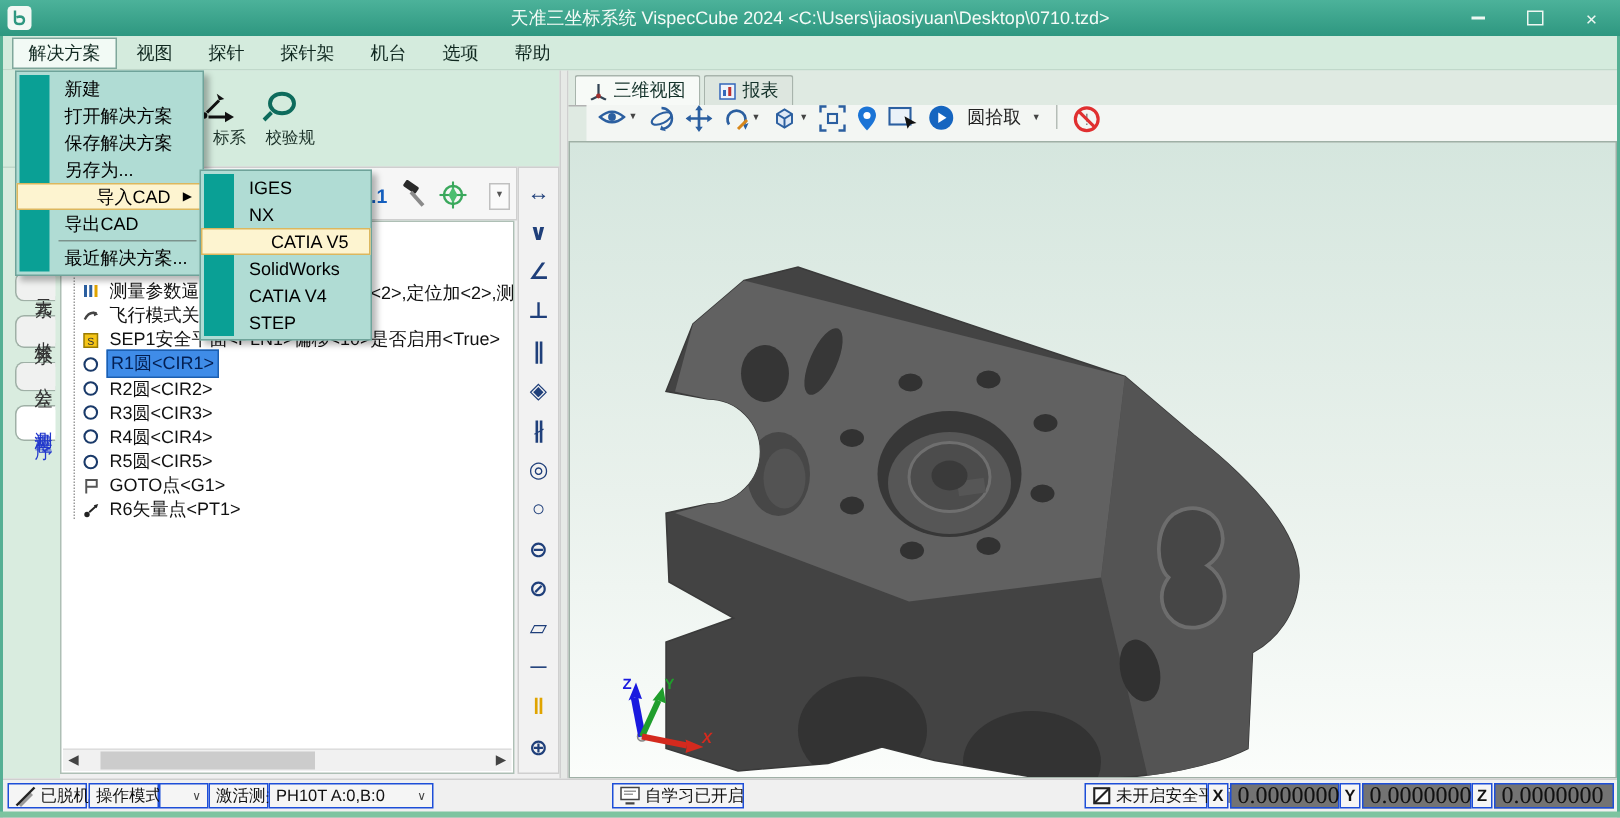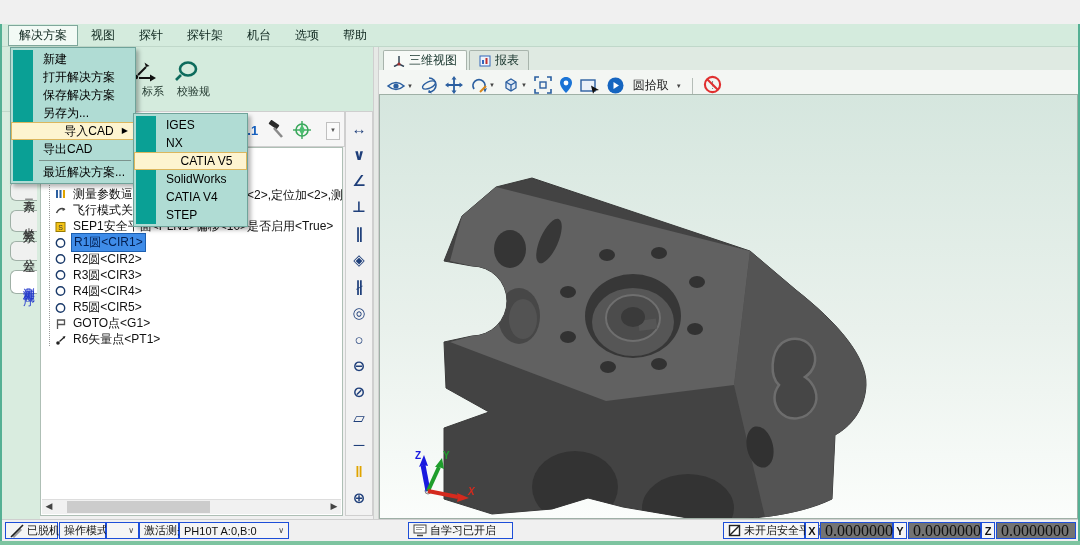--- a/index.html
+++ b/index.html
@@ -63,22 +63,22 @@
     border:1px solid #cfcfcf;box-sizing:border-box;display:flex;flex-direction:column;align-items:center;padding-top:3px;}
   .micon{height:26.4px;width:100%;display:flex;align-items:center;justify-content:center;font-size:15px;font-weight:bold;}
   .splitter{position:absolute;left:373px;top:47px;width:6px;height:472px;background:#e6e9e6;
     border-left:1px solid #cfcfcf;border-right:1px solid #cfcfcf;box-sizing:border-box;}
   
   .right-panel{position:absolute;left:379px;top:47px;width:699px;height:472px;background:#dfeae2;}
   .rtab-bar{position:absolute;left:0;top:3px;right:0;height:20px;border-bottom:1px solid #b2b2b2;padding-left:4px;}
   .rtab{display:inline-flex;align-items:center;gap:4px;height:19px;padding:0 9px;font-size:12px;
     border:1px solid #a8b4ac;border-bottom:none;background:#dde6df;margin-right:2px;border-radius:2px 2px 0 0;color:#14322a;}
   .rtab.active{background:#f7faf7;}
-  .rtoolbar{position:absolute;left:0;top:23px;right:0;height:24px;background:#f3f6f3;border-bottom:1px solid #c6cec8;
-    display:flex;align-items:flex-end;gap:7px;padding-left:7px;}
+  .rtoolbar{position:absolute;left:12px;top:23px;right:0;height:24px;background:#f3f6f3;border-bottom:1px solid #c6cec8;
+    display:flex;align-items:flex-start;gap:7px;padding-left:7px;}
   .rtbtn{display:flex;align-items:center;gap:1px;}
   .caret{font-size:6px;color:#444;}
   .rtsep{width:1px;height:16px;background:#b5bdb7;margin:0 3px;}
   .picklabel{font-size:12px;color:#222;margin-left:2px;}
   .viewport{position:absolute;left:0;top:47px;width:697px;height:423px;border:1px solid #9fb0a6;box-sizing:content-box;
     background:linear-gradient(180deg,#d5e6de 0%,#e9f1ec 55%,#fbfdfb 100%);overflow:hidden;}
   
   .statusbar{position:absolute;left:0;top:519px;width:1080px;height:22px;background:#f0f0f0;border-top:1px solid #cfcfcf;}
   .sbox{position:absolute;top:2px;height:17px;border:1px solid #1d4ed8;background:#f5f5f5;box-sizing:border-box;
     display:flex;align-items:center;gap:3px;padding:0 4px;font-size:11px;color:#111;white-space:nowrap;}
@@ -95,20 +95,37 @@
   .menu-sep{margin:2px 4px 2px 28px;border-top:1px solid #7c938d;}
   #solution-menu{left:10px;top:47px;width:124px;}
   #cad-submenu{left:133px;top:113px;width:113px;}
   svg{display:block;}
 </style>
 </head>
 <body>
 
 <div class="app">
 
+  <div class="titlebar">
+    <span class="appicon">
+      <svg width="12" height="12" viewBox="0 0 12 12">
+          <path d="M3,1 L3,8 Q3,10 6,10 Q9,10 9,7.5 Q9,5 6,5 L4,5.5" fill="none" stroke="#2e9780" stroke-width="1.6"></path>
+        </svg>
+    </span>
+    <span class="title">天准三坐标系统 VispecCube 2024  &lt;C:\Users\jiaosiyuan\Desktop\0710.tzd&gt;</span>
+    <span class="winctl">
+      <span class="wbtn">
+          <i class="minbar"></i>
+        </span>
+      <span class="wbtn">
+          <i class="maxbox"></i>
+        </span>
+      <span class="wbtn">×</span>
+    </span>
+  </div>
 
   <div class="menubar" id="menubar">
       <span class="mitem active">解决方案</span>
       <span class="mitem">视图</span>
       <span class="mitem">探针</span>
       <span class="mitem">探针架</span>
       <span class="mitem">机台</span>
       <span class="mitem">选项</span>
       <span class="mitem">帮助</span>
     </div>
@@ -477,21 +494,21 @@
       <div class="sbox" style="left: 59px; width: 47px;">操作模式</div>
       <div class="sbox" style="left: 106px; width: 33px;">
         <span></span>
         <span class="scaret">∨</span>
       </div>
       <div class="sbox" style="left: 139px; width: 40px;">激活测头</div>
       <div class="sbox" style="left: 179px; width: 110px;">
         <span>PH10T A:0,B:0</span>
         <span class="scaret">∨</span>
       </div>
-      <div class="sbox" style="left: 408px; width: 105px;">
+      <div class="sbox" style="left: 408px; width: 88px;">
         <span>
           <svg width="14" height="13" viewBox="0 0 14 13">
             <rect x="1" y="1" width="12" height="8" fill="#fff" stroke="#444"></rect>
             <line x1="3" y1="3.5" x2="11" y2="3.5" stroke="#999"></line>
             <line x1="3" y1="5.5" x2="9" y2="5.5" stroke="#999"></line>
             <line x1="4" y1="11.5" x2="10" y2="11.5" stroke="#444" stroke-width="1.5"></line>
           </svg>
         </span>
         <span>自学习已开启</span>
       </div>

